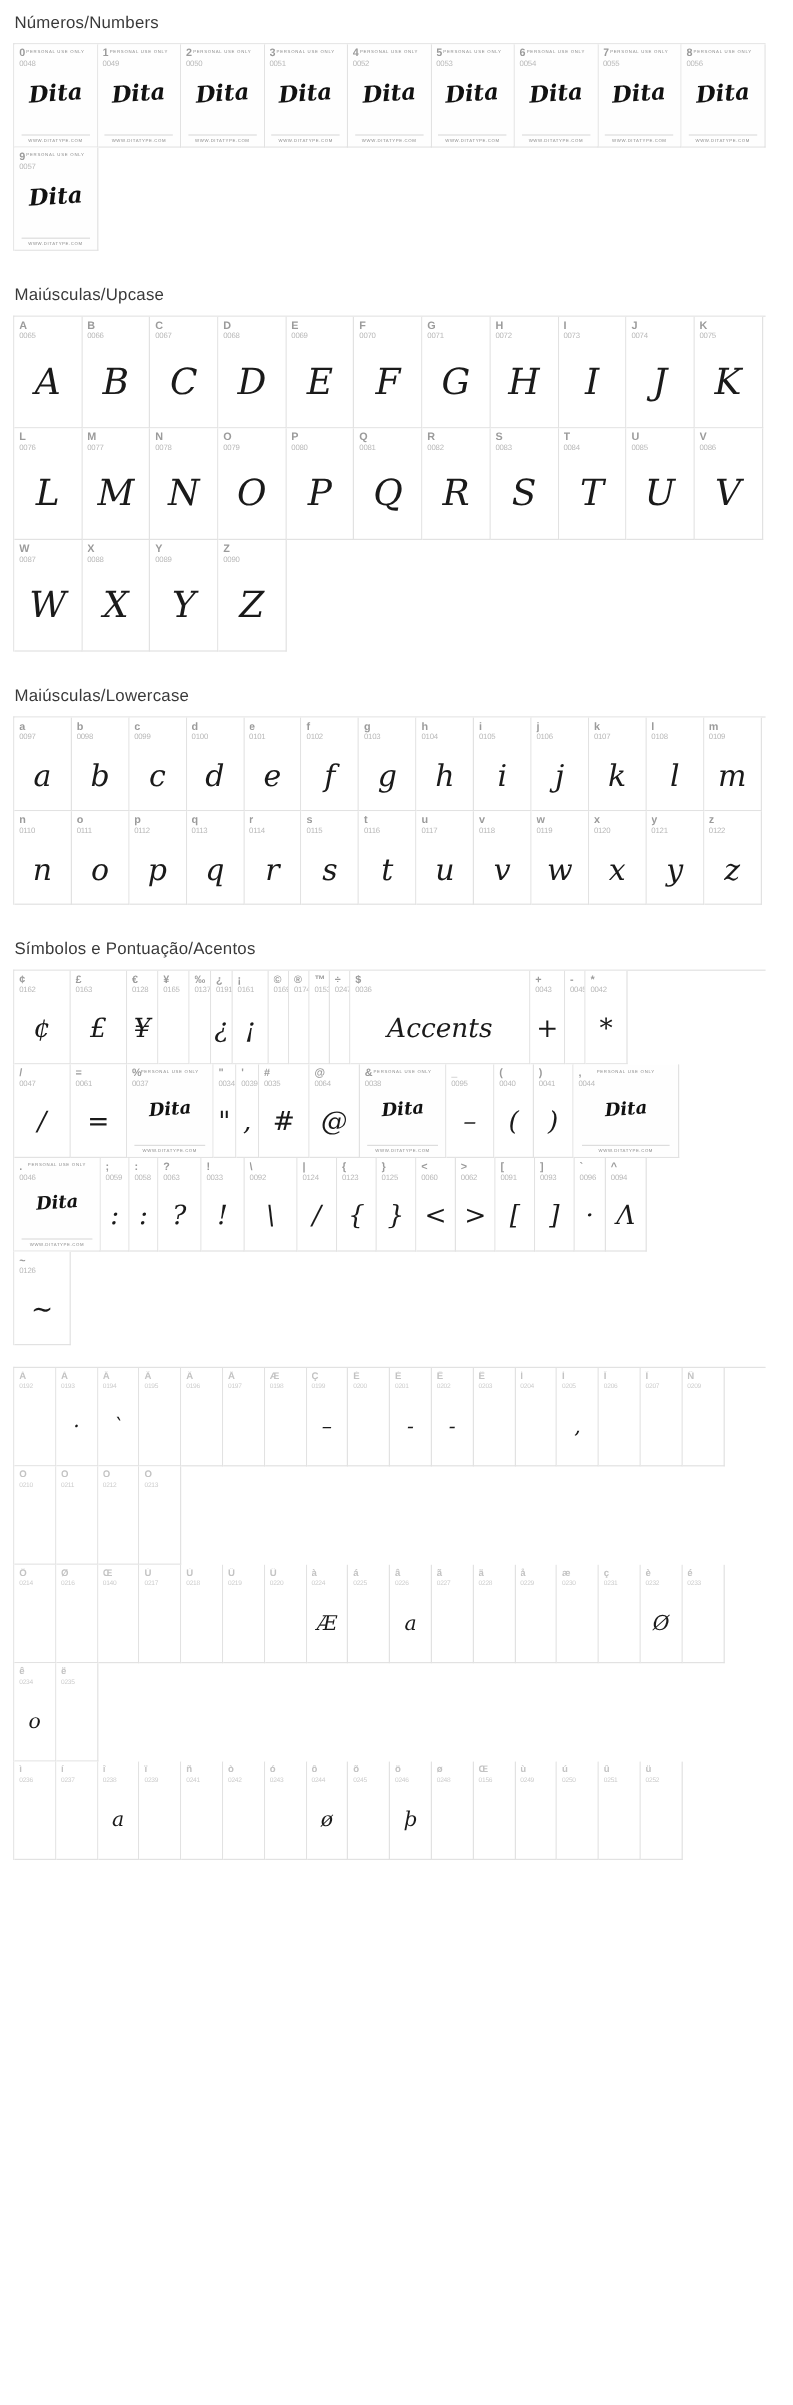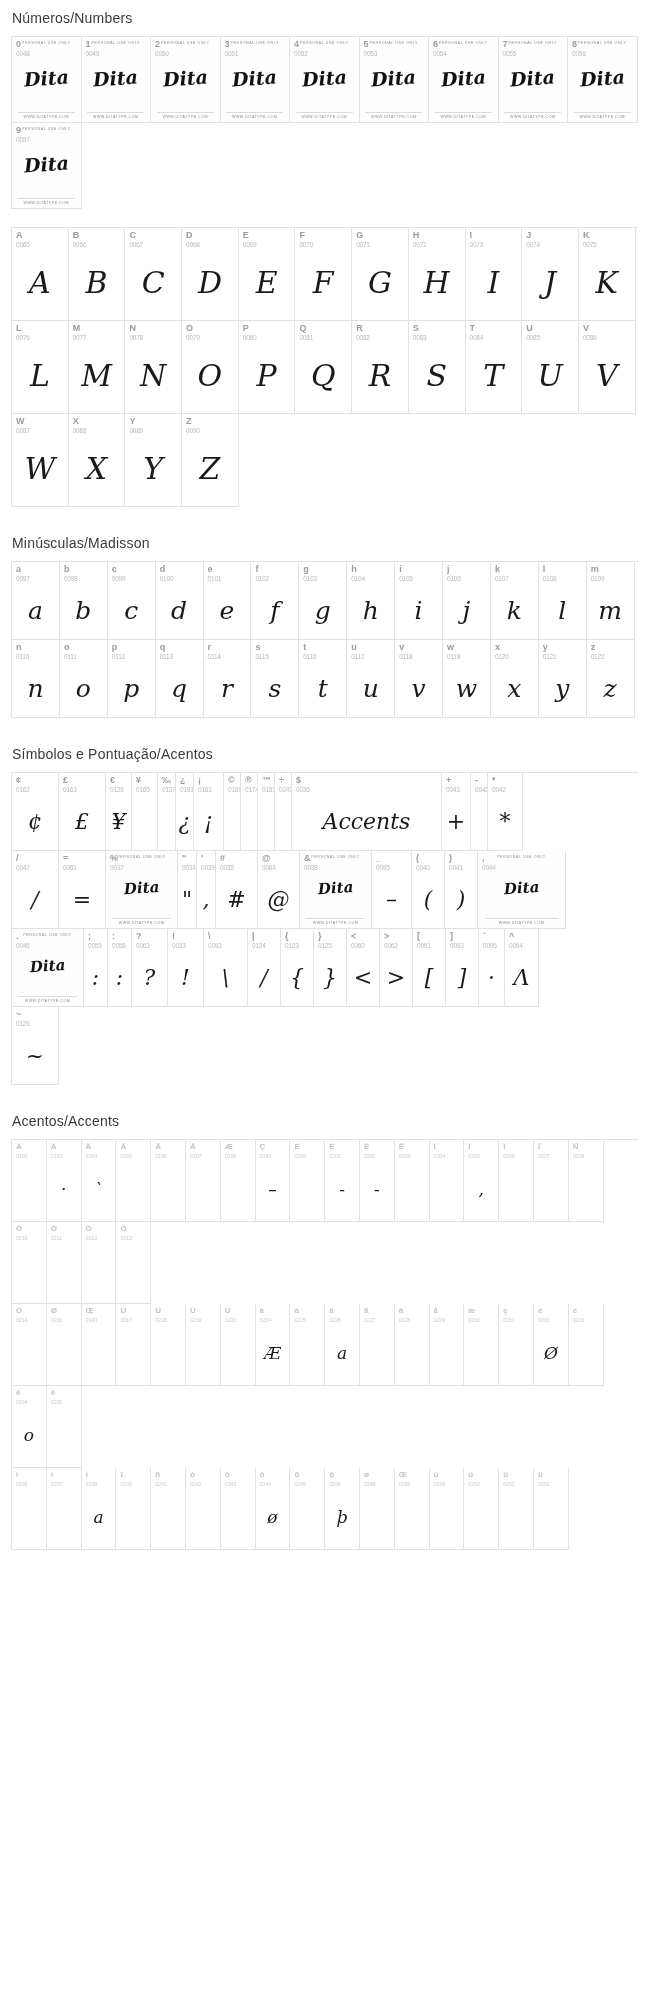--- a/index.html
+++ b/index.html
@@ -271,20 +271,21 @@
               <div class="wm">
                 <div class="top">PERSONAL USE ONLY</div>
                 <div class="mid">Dita</div>
                 <div class="bot">WWW.DITATYPE.COM</div>
               </div>
             </div>
           </div>
         </div>
       </div>
       <div class="section">
+        <div class="section-title">Maiúsculas/Upcase</div>
         <div class="grid g-up">
           <div class="cell">
             <div class="hdr">
               <span class="ch">A</span>
               <span class="code">0065</span>
             </div>
             <div class="glyph">A</div>
           </div>
           <div class="cell">
             <div class="hdr">
@@ -457,21 +458,21 @@
           <div class="cell">
             <div class="hdr">
               <span class="ch">Z</span>
               <span class="code">0090</span>
             </div>
             <div class="glyph">Z</div>
           </div>
         </div>
       </div>
       <div class="section">
-        <div class="section-title">Minúsculas/Madisson</div>
+        <div class="section-title">Maiúsculas/Lowercase</div>
         <div class="grid g-low">
           <div class="cell">
             <div class="hdr">
               <span class="ch">a</span>
               <span class="code">0097</span>
             </div>
             <div class="glyph">a</div>
           </div>
           <div class="cell">
             <div class="hdr">
@@ -980,21 +981,20 @@
           <div class="cell" style="width: 47px;">
             <div class="hdr">
               <span class="ch">~</span>
               <span class="code">0126</span>
             </div>
             <div class="glyph">~</div>
           </div>
         </div>
       </div>
       <div class="section">
-        <div class="section-title">Acentos/Accents</div>
         <div class="grid g-acc" style="border-top: 1px solid rgb(226, 226, 226);">
           <div class="cell">
             <div class="hdr">
               <span class="ch">À</span>
               <span class="code">0192</span>
             </div>
             <div class="glyph"></div>
           </div>
           <div class="cell">
             <div class="hdr">

